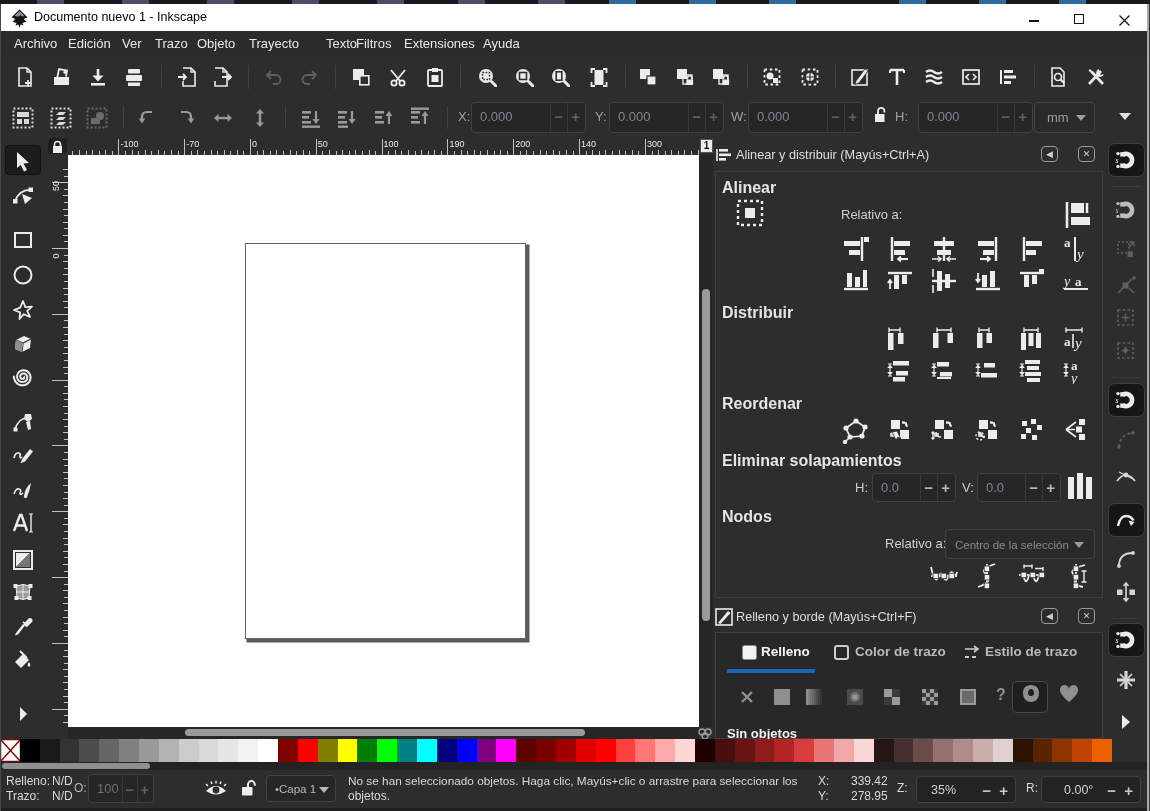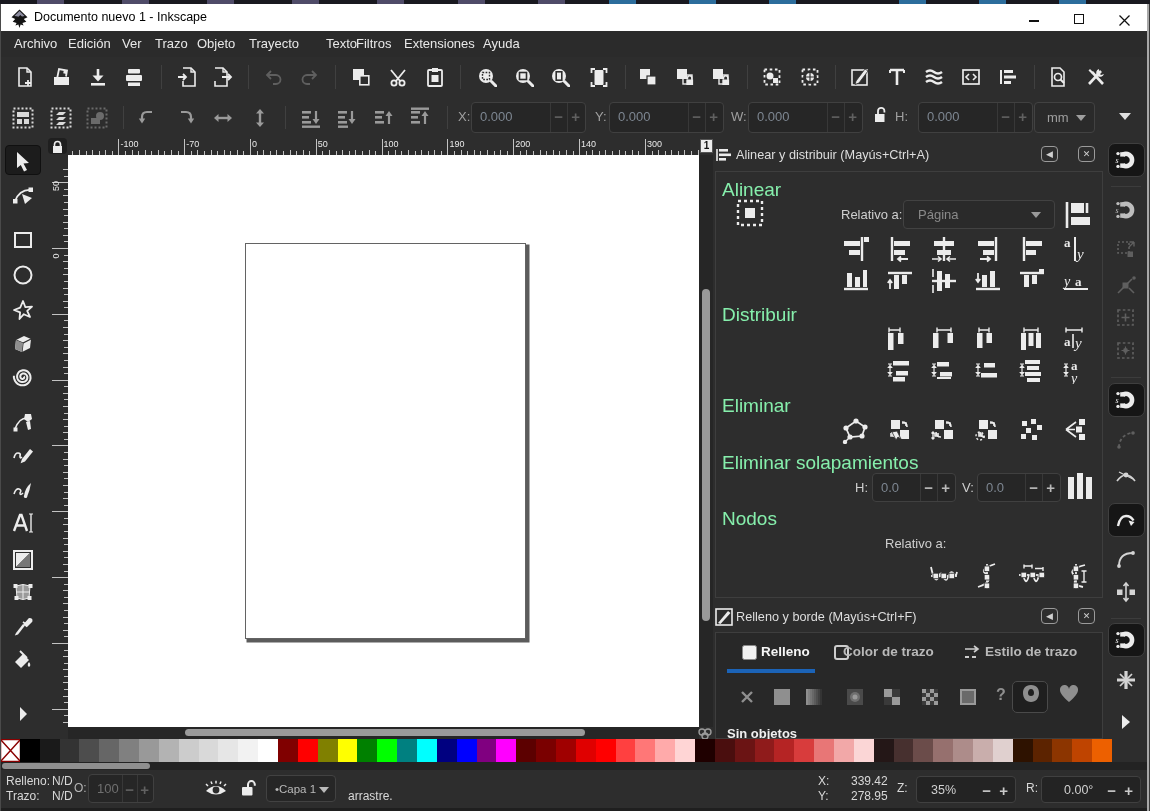--- a/index.html
+++ b/index.html
@@ -3,21 +3,21 @@
 *{margin:0;padding:0;box-sizing:border-box}
 html,body{width:1150px;height:811px;overflow:hidden}
 body{font-family:"Liberation Sans",sans-serif;background:#2d2d2d;position:relative}
 .abs{position:absolute}
 .entry{position:absolute;background:#262626;border:1px solid #404040;border-radius:4px;font-size:13px}
 .entry .val{position:absolute;left:8px;top:6px;color:#7d8691}
 .entry .sep{position:absolute;top:0;width:1px;height:100%;background:#383838}
 .entry .mi,.entry .pl{position:absolute;top:5px;color:#606060;font-size:15px;font-weight:bold}
 .lbl{position:absolute;color:#a0a0a0;font-size:13px}
 .combo{position:absolute;background:#2a2a2a;border:1px solid #424242;border-radius:4px;color:#8a8a8a;font-size:13px}
-.sect{position:absolute;left:9px;font-size:19px;font-weight:normal;color:#86efac}
+.sect{position:absolute;left:9px;font-size:16px;font-weight:bold;color:#e5e5e5}
 svg{display:block}
 </style></head><body>
 <div class="abs" style="left:0;top:0;width:1150px;height:4px;background:#191920">
 <div style="position:absolute;left:37px;top:0;width:27px;height:4px;background:#4f4b68"></div>
 <div style="position:absolute;left:122px;top:0;width:27px;height:4px;background:#4f4b68"></div>
 <div style="position:absolute;left:207px;top:0;width:27px;height:4px;background:#4f4b68"></div>
 <div style="position:absolute;left:292px;top:0;width:27px;height:4px;background:#4f4b68"></div>
 <div style="position:absolute;left:377px;top:0;width:27px;height:4px;background:#4f4b68"></div>
 <div style="position:absolute;left:458px;top:0;width:27px;height:4px;background:#4f4b68"></div>
 <div style="position:absolute;left:538px;top:0;width:27px;height:4px;background:#4f4b68"></div>
@@ -606,24 +606,20 @@
     <span style="position:absolute;left:23px;top:10px;font-size:12.7px;color:#dedede">Alinear y distribuir (Mayús+Ctrl+A)</span>
     <div style="position:absolute;left:328px;top:8px;width:17px;height:16px;border:1.5px solid #9a9a9a;border-radius:4px;color:#cfcfcf;font-size:9px;text-align:center;line-height:14px">◀</div>
     <div style="position:absolute;left:365px;top:8px;width:17px;height:16px;border:1.5px solid #9a9a9a;border-radius:4px;color:#cfcfcf;font-size:9px;text-align:center;line-height:14px">✕</div>
     <div style="position:absolute;left:2px;top:33px;width:388px;height:427px;border:1px solid #3e3e3e"></div>
     <span class="sect" style="top:41px">Alinear</span>
     <svg style="position:absolute;left:22px;top:60px;" width="30" height="30" viewBox="0 0 30 30">
       <rect x="3" y="3" width="24" height="24" fill="none" stroke="#ececec" stroke-width="2.4" stroke-dasharray="3 3"></rect>
       <rect x="10" y="10" width="10" height="10" fill="#ececec"></rect>
     </svg>
     <span style="position:absolute;left:128px;top:69px;font-size:13px;color:#cfcfcf">Relativo a:</span>
-    <div class="combo" style="left:190px;top:62px;width:152px;height:29px">
-      <span style="position:absolute;left:14px;top:6px">Página</span>
-      <span style="position:absolute;right:13px;top:11px;width:0;height:0;border-left:5px solid transparent;border-right:5px solid transparent;border-top:6px solid #9a9a9a"></span>
-    </div>
     <svg style="position:absolute;left:350px;top:62px;" width="32" height="30" viewBox="0 0 32 30">
       <path d="M4 2 v26" stroke="#ececec" stroke-width="2.6"></path>
       <rect x="8" y="3" width="13" height="10" fill="#ececec"></rect>
       <rect x="8" y="17" width="19" height="8" fill="#ececec"></rect>
       <path d="M24 3 v10" stroke="#ececec" stroke-width="2.6"></path>
     </svg>
     <svg style="position:absolute;left:129px;top:97px;" width="28" height="28" viewBox="0 0 28 28">
       <path d="M20 2 v24" stroke="#ececec" stroke-width="2.4"></path>
       <rect x="2" y="6" width="16" height="5" fill="#ececec"></rect>
       <rect x="7" y="15" width="11" height="5" fill="#ececec"></rect>
@@ -742,21 +738,21 @@
       <rect x="7" y="2" width="15" height="4" fill="#ececec"></rect>
       <rect x="9" y="8" width="12" height="4" fill="#ececec"></rect>
       <rect x="7" y="14" width="16" height="4" fill="#ececec"></rect>
       <rect x="9" y="20" width="13" height="4" fill="#ececec"></rect>
     </svg>
     <svg style="position:absolute;left:349px;top:220px;" width="26" height="26" viewBox="0 0 26 26">
       <path d="M4 6 v12 M2 6 h4 M2 18 h4 M4 7.5 l-1.6 2 h3.2 z M4 16.5 l-1.6-2 h3.2 z" stroke="#ececec" stroke-width="1.2" fill="#ececec"></path>
       <text x="9" y="12" font-size="13" font-weight="bold" fill="#ececec" font-family="Liberation Serif">a</text>
       <text x="9" y="25" font-size="14" font-style="italic" fill="#ececec" font-family="Liberation Serif">y</text>
     </svg>
-    <span class="sect" style="top:257px">Eliminar</span>
+    <span class="sect" style="top:257px">Reordenar</span>
     <svg style="position:absolute;left:129px;top:278px;" width="28" height="28" viewBox="0 0 28 28">
       <path d="M14 5 L23 11 L20 20 L8 21 L4 12 Z" fill="none" stroke="#ececec" stroke-width="1.7"></path>
       <path d="M8 21 L4 25" stroke="#ececec" stroke-width="1.5"></path>
       <circle cx="14" cy="5" r="2.6" fill="#ececec"></circle>
       <circle cx="23" cy="11" r="2.6" fill="#ececec"></circle>
       <circle cx="20" cy="20" r="2.6" fill="#ececec"></circle>
       <circle cx="8" cy="21" r="2.6" fill="#ececec"></circle>
       <circle cx="4" cy="12" r="2.6" fill="#ececec"></circle>
       <circle cx="3" cy="26" r="2.2" fill="#ececec"></circle>
     </svg>
@@ -812,20 +808,24 @@
       <span class="mi" style="right:22px;color:#b9b9b9">−</span>
       <span class="pl" style="right:5px;color:#b9b9b9">+</span>
     </div>
     <svg style="position:absolute;left:352px;top:333px;" width="30" height="32" viewBox="0 0 30 32">
       <rect x="3" y="6" width="6" height="22" fill="#ececec"></rect>
       <rect x="12" y="2" width="6" height="26" fill="#ececec"></rect>
       <rect x="21" y="6" width="6" height="22" fill="#ececec"></rect>
     </svg>
     <span class="sect" style="top:370px">Nodos</span>
     <span style="position:absolute;left:172px;top:398px;font-size:13px;color:#cfcfcf">Relativo a:</span>
+    <div class="combo" style="left:232px;top:391px;width:150px;height:30px">
+      <span style="position:absolute;left:9px;top:9px;font-size:11.5px">Centro de la selección</span>
+      <span style="position:absolute;right:10px;top:12px;width:0;height:0;border-left:5px solid transparent;border-right:5px solid transparent;border-top:6px solid #9a9a9a"></span>
+    </div>
     <svg style="position:absolute;left:217px;top:424px;" width="28" height="28" viewBox="0 0 28 28">
       <path d="M1 5 Q5 24 9 14 Q11 9 13 14 Q16 22 19 13 Q21 8 24 12 Q26 15 27 10" fill="none" stroke="#ececec" stroke-width="1.8"></path>
       <path d="M1 14 h26" stroke="#ececec" stroke-width="1.8"></path>
       <rect x="3" y="11.2" width="5.5" height="5.5" fill="#ececec" stroke="#2d2d2d" stroke-width="0.8"></rect>
       <rect x="11" y="11.2" width="5.5" height="5.5" fill="#ececec" stroke="#2d2d2d" stroke-width="0.8"></rect>
       <rect x="19" y="11.2" width="5.5" height="5.5" fill="#ececec" stroke="#2d2d2d" stroke-width="0.8"></rect>
     </svg>
     <svg style="position:absolute;left:261px;top:424px;" width="28" height="28" viewBox="0 0 28 28">
       <path d="M21 2 Q6 7 11 11 Q16 14 15 17 Q14 22 4 25" fill="none" stroke="#ececec" stroke-width="1.8"></path>
       <path d="M13 2 v25" stroke="#ececec" stroke-width="1.8"></path>
@@ -858,21 +858,21 @@
     <div style="position:absolute;left:365px;top:470px;width:17px;height:16px;border:1.5px solid #9a9a9a;border-radius:4px;color:#cfcfcf;font-size:9px;text-align:center;line-height:14px">✕</div>
     <div style="position:absolute;left:2px;top:494px;width:388px;height:107px;border:1px solid #3e3e3e;background:#282828"></div>
     <svg style="position:absolute;left:29px;top:507px;" width="15" height="15" viewBox="0 0 15 15">
       <rect x="0.5" y="0.5" width="14" height="14" rx="2" fill="#f2f2f2" stroke="#8a8a8a"></rect>
     </svg>
     <span style="position:absolute;left:48px;top:506px;font-size:13.5px;font-weight:bold;color:#f5f5f5">Relleno</span>
     <div style="position:absolute;left:14px;top:531px;width:88px;height:4px;background:#1b63b7"></div>
     <svg style="position:absolute;left:121px;top:507px;" width="15" height="15" viewBox="0 0 15 15">
       <rect x="1" y="1" width="13" height="13" rx="2" fill="none" stroke="#cdcdcd" stroke-width="2"></rect>
     </svg>
-    <span style="position:absolute;left:130px;top:506px;font-size:13.5px;font-weight:bold;color:#b9b9b9">Color de trazo</span>
+    <span style="position:absolute;left:142px;top:506px;font-size:13.5px;font-weight:bold;color:#b9b9b9">Color de trazo</span>
     <svg style="position:absolute;left:251px;top:507px;" width="17" height="15" viewBox="0 0 17 15">
       <path d="M1 12 h4 m3 0 h4" stroke="#cdcdcd" stroke-width="2.2"></path>
       <path d="M1 4 h12 M10 1 l4 3 -4 3" stroke="#cdcdcd" stroke-width="1.6" fill="none"></path>
     </svg>
     <span style="position:absolute;left:272px;top:506px;font-size:13.5px;font-weight:bold;color:#b9b9b9">Estilo de trazo</span>
     <svg style="position:absolute;left:27px;top:552px;" width="14" height="14" viewBox="0 0 14 14">
       <path d="M2 2 L12 12 M12 2 L2 12" stroke="#8f8f8f" stroke-width="2.4"></path>
     </svg>
     <div style="position:absolute;left:61px;top:551px;width:16px;height:16px;background:#8f8f8f"></div>
     <svg style="position:absolute;left:93px;top:551px;" width="16" height="16" viewBox="0 0 16 16">
@@ -1104,21 +1104,22 @@
       <path d="M4 7 L2 5 M8 5 l-1-2.6 M12 4.5 v-2.8 M16 5 l1-2.6 M20 7 l2-2" stroke="#ececec" stroke-width="1.5"></path>
     </svg>
 <svg style="position:absolute;left:240px;top:8px;" width="17" height="20" viewBox="0 0 17 20">
       <path d="M8 9 v-2.5 a3.4 3.4 0 0 1 6.8 0 v1.2" fill="none" stroke="#ececec" stroke-width="2"></path>
       <rect x="2" y="9" width="10.5" height="8.5" rx="1" fill="#ececec"></rect>
     </svg>
 <div class="combo" style="left:266px;top:5px;width:70px;height:27px;background:#262626">
       <span style="position:absolute;left:8px;top:7px;color:#b9b9b9;font-size:11.5px">•Capa 1</span>
       <span style="position:absolute;right:6px;top:11px;width:0;height:0;border-left:5px solid transparent;border-right:5px solid transparent;border-top:6px solid #b9b9b9"></span>
     </div>
-<span style="position:absolute;left:348px;top:19px">arrastre.</span>
+<span style="position:absolute;left:348px;top:4px;font-size:11.8px">No se han seleccionado objetos. Haga clic, Mayús+clic o arrastre para seleccionar los</span>
+<span style="position:absolute;left:348px;top:19px">objetos.</span>
 <span style="position:absolute;left:818px;top:4px">X:</span>
     <span style="position:absolute;left:851px;top:4px">339.42</span>
 <span style="position:absolute;left:818px;top:19px">Y:</span>
     <span style="position:absolute;left:851px;top:19px">278.95</span>
 <span style="position:absolute;left:897px;top:11px">Z:</span>
 <div class="entry" style="left:916px;top:6px;width:100px;height:27px;background:#232323">
       <span style="position:absolute;left:14px;top:6px;color:#d0d0d0;font-size:12.5px">35%</span>
       <span class="mi" style="right:24px;top:5px;color:#c9c9c9">−</span>
       <span class="pl" style="right:7px;top:5px;color:#c9c9c9">+</span>
     </div>

